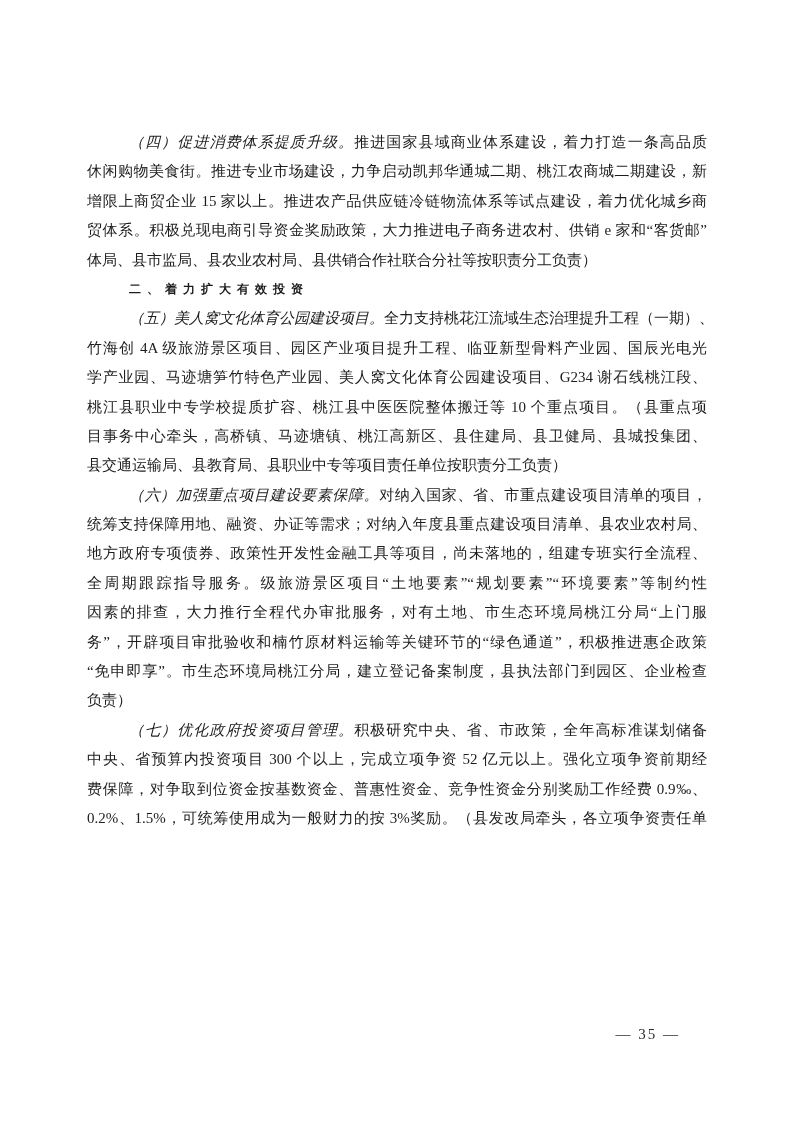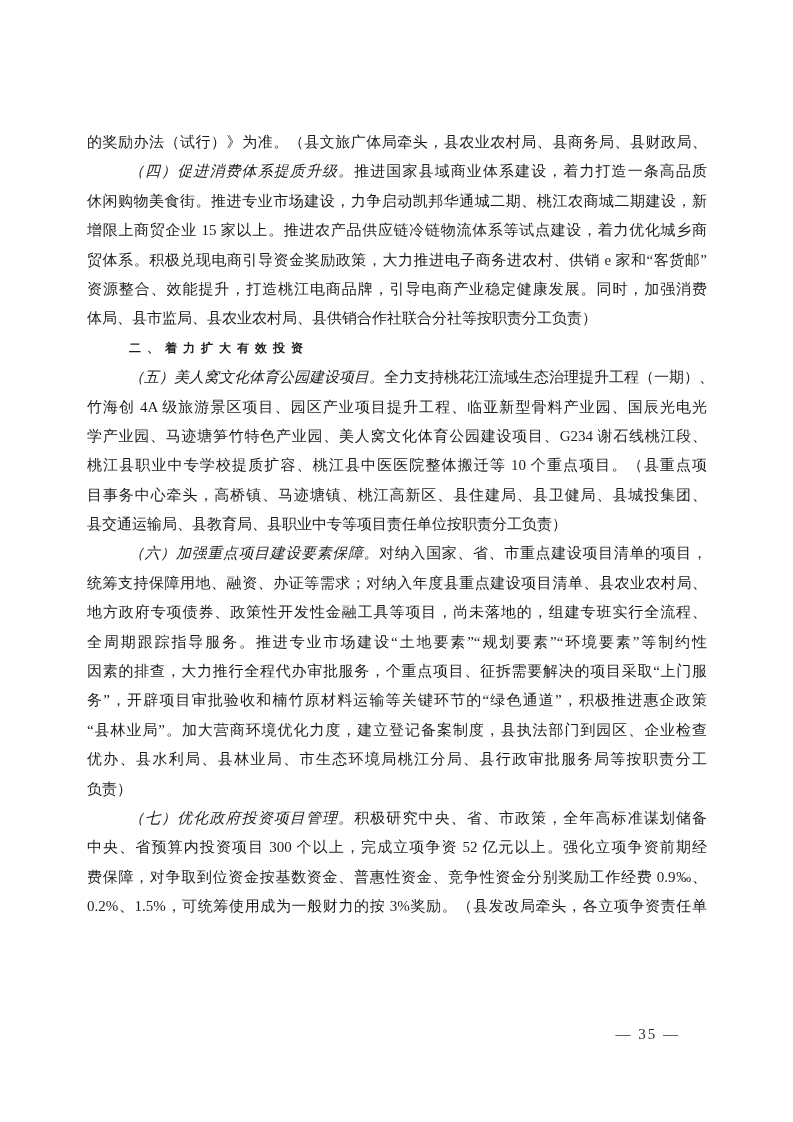--- a/index.html
+++ b/index.html
@@ -58,42 +58,39 @@
     color: #2a2a2a;
     font-family: "Liberation Serif", "DejaVu Serif", serif;
     margin-left: 28px;
   }
 </style>
 </head>
 <body>
 
 <div class="page">
   <div class="text-block">
-      <div class="line">的奖励办法（试行）》为准。（县文旅广体局牵头，县农业农村局、县商务局、县财政局、</div>
       <div class="line indent"><span class="lead">（四）促进消费体系提质升级。</span>推进国家县域商业体系建设，着力打造一条高品质</div>
       <div class="line">休闲购物美食街。推进专业市场建设，力争启动凯邦华通城二期、桃江农商城二期建设，新</div>
       <div class="line">增限上商贸企业 15 家以上。推进农产品供应链冷链物流体系等试点建设，着力优化城乡商</div>
       <div class="line">贸体系。积极兑现电商引导资金奖励政策，大力推进电子商务进农村、供销 e 家和“客货邮”</div>
-      <div class="line">资源整合、效能提升，打造桃江电商品牌，引导电商产业稳定健康发展。同时，加强消费</div>
       <div class="line last">体局、县市监局、县农业农村局、县供销合作社联合分社等按职责分工负责）</div>
       <div class="line indent last heading">二、着力扩大有效投资</div>
       <div class="line indent"><span class="lead">（五）美人窝文化体育公园建设项目。</span>全力支持桃花江流域生态治理提升工程（一期）、</div>
       <div class="line">竹海创 4A 级旅游景区项目、园区产业项目提升工程、临亚新型骨料产业园、国辰光电光</div>
       <div class="line">学产业园、马迹塘笋竹特色产业园、美人窝文化体育公园建设项目、G234 谢石线桃江段、</div>
       <div class="line">桃江县职业中专学校提质扩容、桃江县中医医院整体搬迁等 10 个重点项目。（县重点项</div>
       <div class="line">目事务中心牵头，高桥镇、马迹塘镇、桃江高新区、县住建局、县卫健局、县城投集团、</div>
       <div class="line last">县交通运输局、县教育局、县职业中专等项目责任单位按职责分工负责）</div>
       <div class="line indent"><span class="lead">（六）加强重点项目建设要素保障。</span>对纳入国家、省、市重点建设项目清单的项目，</div>
       <div class="line">统筹支持保障用地、融资、办证等需求；对纳入年度县重点建设项目清单、县农业农村局、</div>
       <div class="line">地方政府专项债券、政策性开发性金融工具等项目，尚未落地的，组建专班实行全流程、</div>
-      <div class="line">全周期跟踪指导服务。推进专业市场建设“土地要素”“规划要素”“环境要素”等制约性</div>
-      <div class="line">因素的排查，大力推行全程代办审批服务，个重点项目、征拆需要解决的项目采取“上门服</div>
+      <div class="line">全周期跟踪指导服务。级旅游景区项目“土地要素”“规划要素”“环境要素”等制约性</div>
+      <div class="line">因素的排查，大力推行全程代办审批服务，对有土地、市生态环境局桃江分局“上门服</div>
       <div class="line">务”，开辟项目审批验收和楠竹原材料运输等关键环节的“绿色通道”，积极推进惠企政策</div>
-      <div class="line">“县林业局”。加大营商环境优化力度，建立登记备案制度，县执法部门到园区、企业检查</div>
-      <div class="line">优办、县水利局、县林业局、市生态环境局桃江分局、县行政审批服务局等按职责分工</div>
+      <div class="line">“免申即享”。市生态环境局桃江分局，建立登记备案制度，县执法部门到园区、企业检查</div>
       <div class="line last">负责）</div>
       <div class="line indent"><span class="lead">（七）优化政府投资项目管理。</span>积极研究中央、省、市政策，全年高标准谋划储备</div>
       <div class="line">中央、省预算内投资项目 300 个以上，完成立项争资 52 亿元以上。强化立项争资前期经</div>
       <div class="line">费保障，对争取到位资金按基数资金、普惠性资金、竞争性资金分别奖励工作经费 0.9‰、</div>
       <div class="line">0.2%、1.5%，可统筹使用成为一般财力的按 3%奖励。（县发改局牵头，各立项争资责任单</div>
     </div>
   <div class="page-number">— 35 —</div>
 </div>
 
 </body></html>

